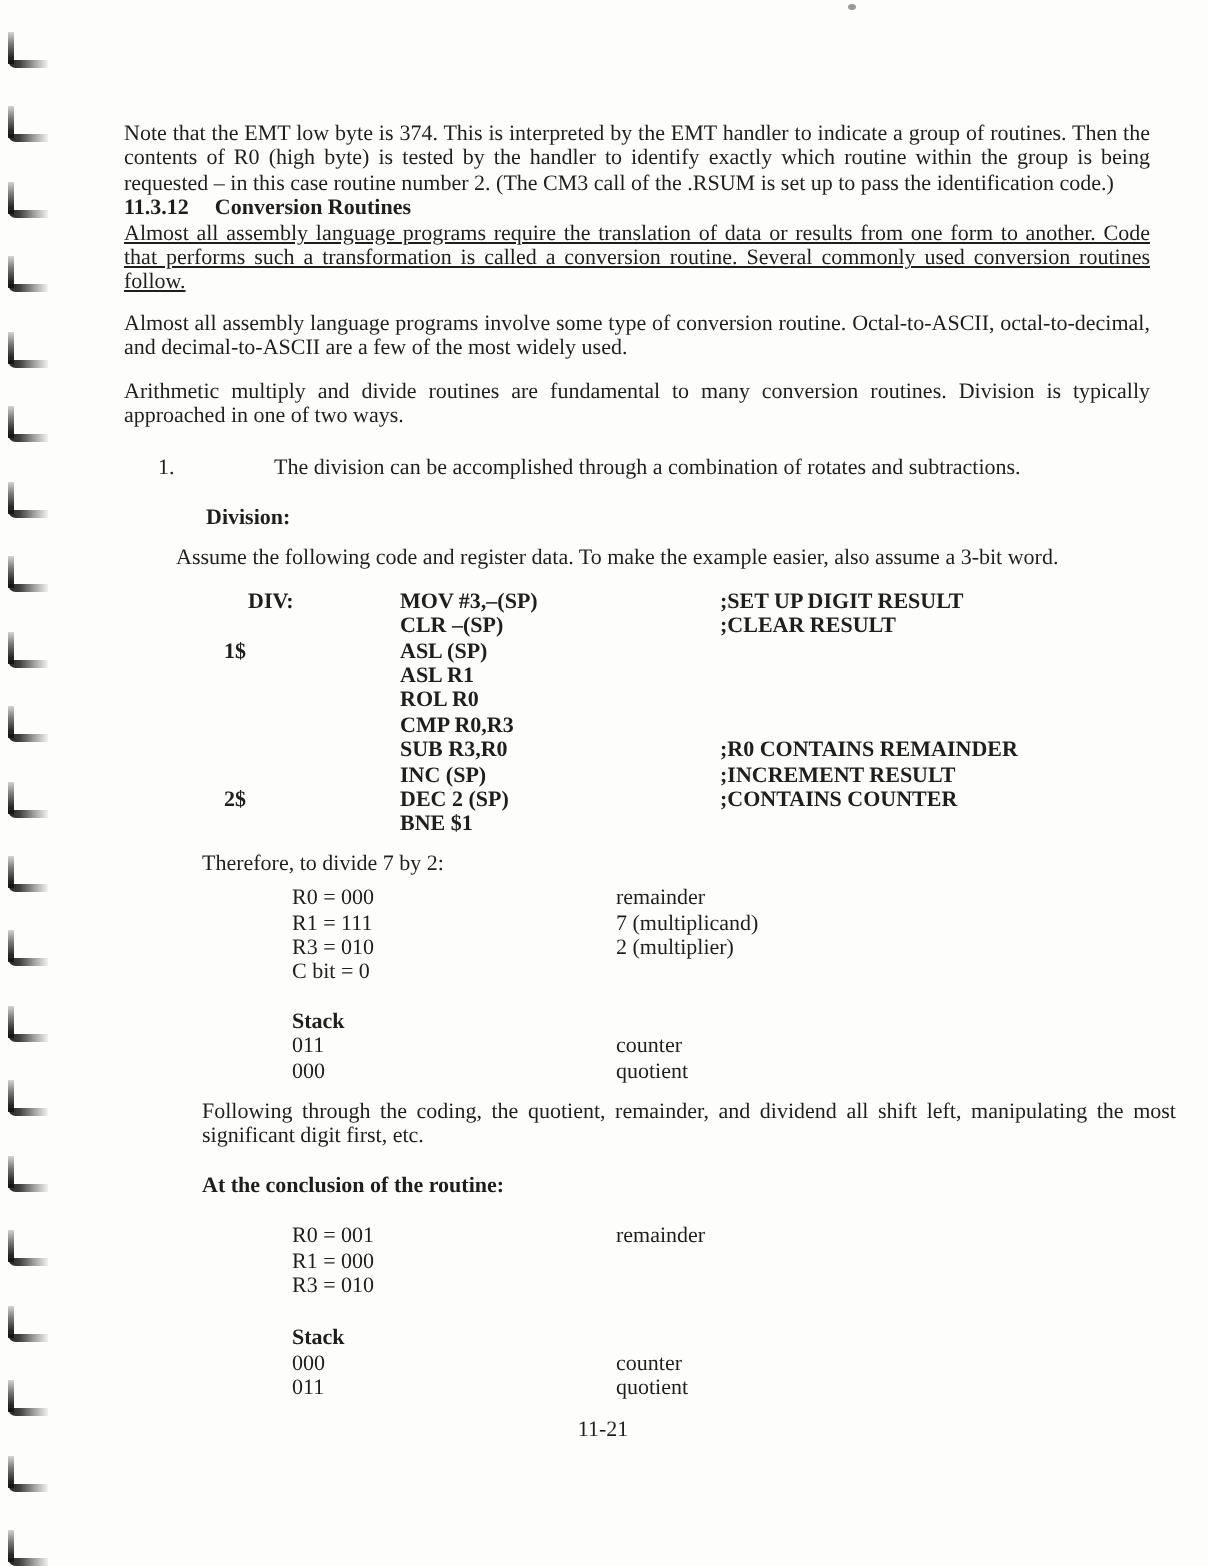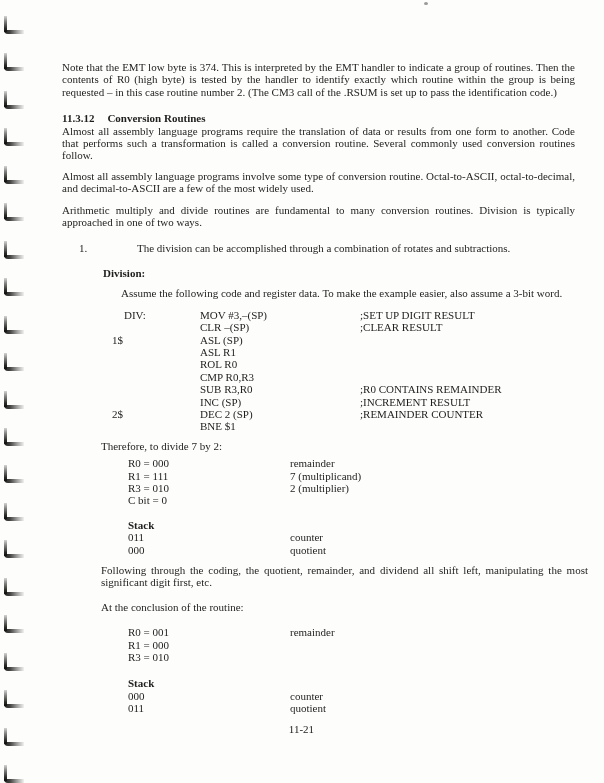--- a/index.html
+++ b/index.html
@@ -15,40 +15,40 @@
     overflow:hidden;
     margin:0 auto;
   }
   .content {
     position:absolute;
     left:62px; top:0;
     width:513px;
     padding-top:61px;
   }
   .para { text-align:justify; }
-  .heading { font-weight:bold; font-size:11px; margin-top:14px; }
+  .heading { font-weight:bold; font-size:11px; }
   .heading .h-title { margin-left:13px; }
-  .p-conv1 { margin-top:0px; }
+  .p-conv1 { margin-top:0px;text-decoration:underline; }
   .p-conv2 { margin-top:8px; }
   .p-arith { margin-top:9px; }
   .list-item { margin-top:14px; display:flex; padding-left:17px; }
   .list-num { width:26px; flex:0 0 26px; }
   .list-text { flex:1;margin-left:32px; }
   .example-label { margin-top:12px; margin-left:41px; font-weight:bold; }
-  .example-intro { margin-top:8px; margin-left:59px; width:472px; }
-  .code-block { margin-top:9px; margin-left:50px; }
+  .example-intro { margin-top:8px; margin-left:26px; width:472px; }
+  .code-block { margin-top:9px; margin-left:50px;font-weight:bold; }
   .code-row { display:flex; }
   .c-label { flex:0 0 88px; }
   .code-row.first .c-label { padding-left:12px; }
   .c-instr { flex:0 0 160px; }
   .c-comment { flex:1; }
   .lead-in { margin-top:7px; margin-left:39px; }
   .lead-in.following { margin-top:8px; width:487px; text-align:justify; }
-  .lead-in.concl { margin-top:12px; }
-  .reg-block { margin-left:66px;font-family:Liberation Serif, serif; }
+  .lead-in.concl { margin-top:12px;font-weight:bold; }
+  .reg-block { margin-left:84px;font-family:Liberation Serif, serif; }
   .regs-before { margin-top:5px; }
   .regs-after { margin-top:13px; }
   .reg-row { display:flex; }
   .r-value { flex:0 0 162px; }
   .r-note { flex:1; }
   .stack-label { font-weight:bold; }
   .stack-before { margin-top:12px; }
   .stack-after { margin-top:14px; }
   .page-number { margin-top:8px; text-align:center; position:relative; left:-17px; }
   
@@ -153,21 +153,21 @@
         <span class="c-comment">;R0 CONTAINS REMAINDER</span>
       </div>
       <div class="code-row">
         <span class="c-label"></span>
         <span class="c-instr">INC (SP)</span>
         <span class="c-comment">;INCREMENT RESULT</span>
       </div>
       <div class="code-row">
         <span class="c-label">2$</span>
         <span class="c-instr">DEC 2 (SP)</span>
-        <span class="c-comment">;REMAINDER COUNTER</span>
+        <span class="c-comment">;CONTAINS COUNTER</span>
       </div>
       <div class="code-row">
         <span class="c-label"></span>
         <span class="c-instr">BNE $1</span>
         <span class="c-comment"></span>
       </div>
     </div>
 
     <p class="lead-in">Therefore, to divide 7 by 2:</p>
 

